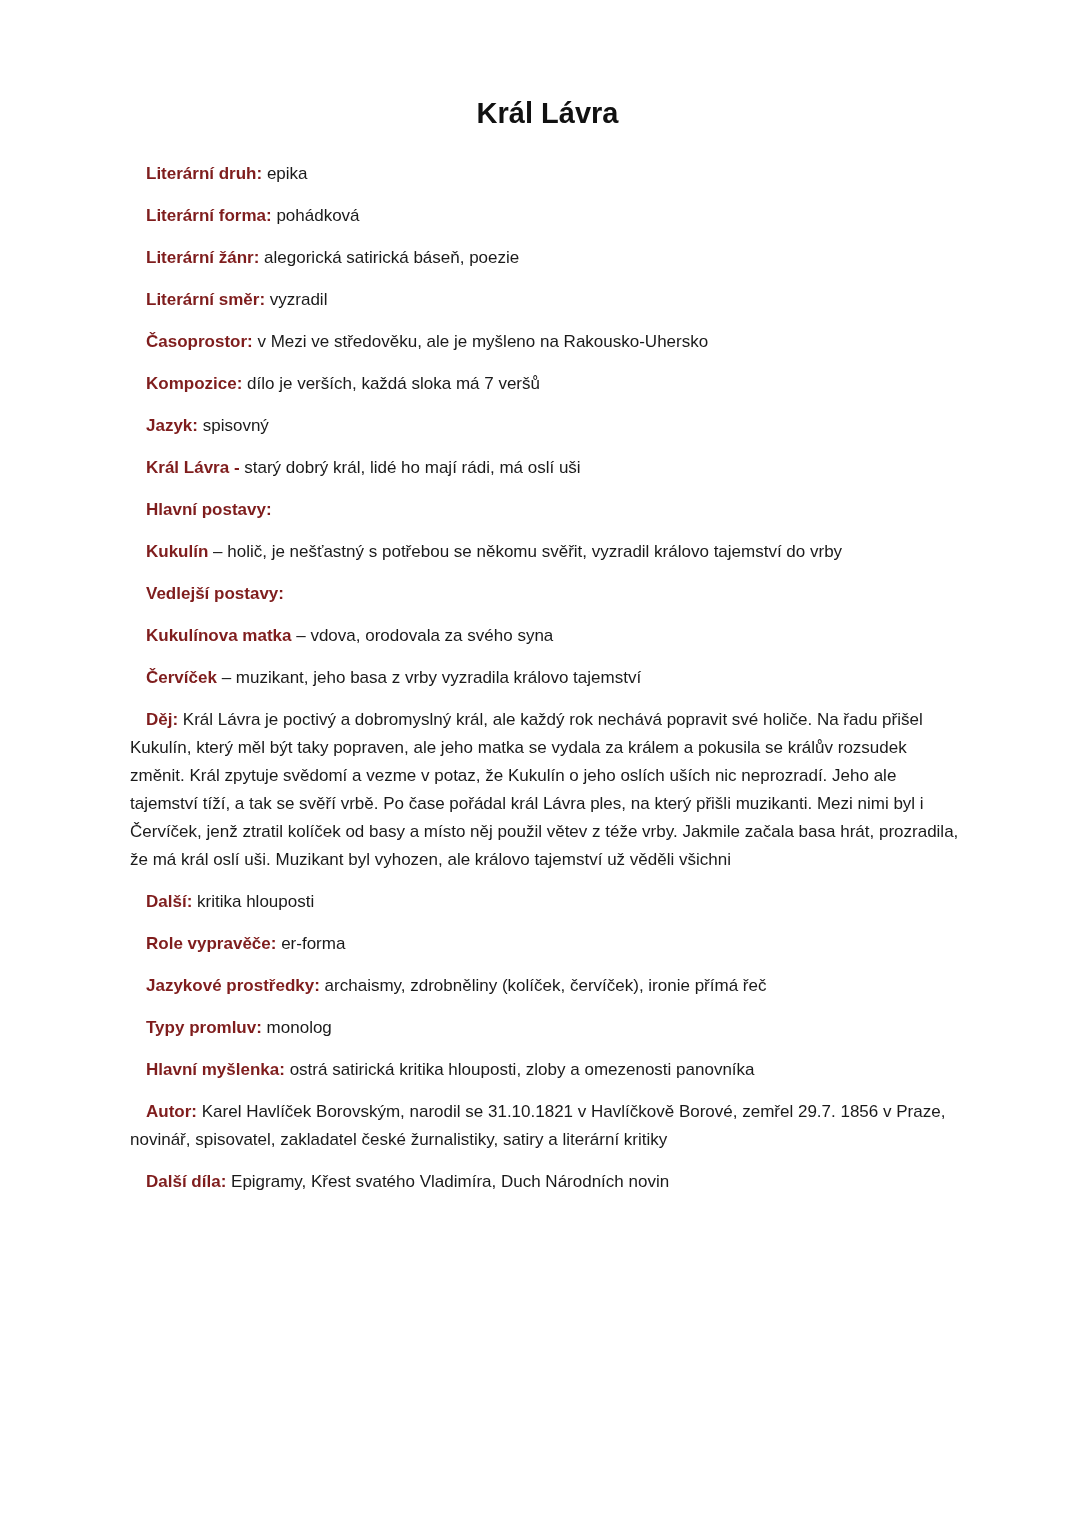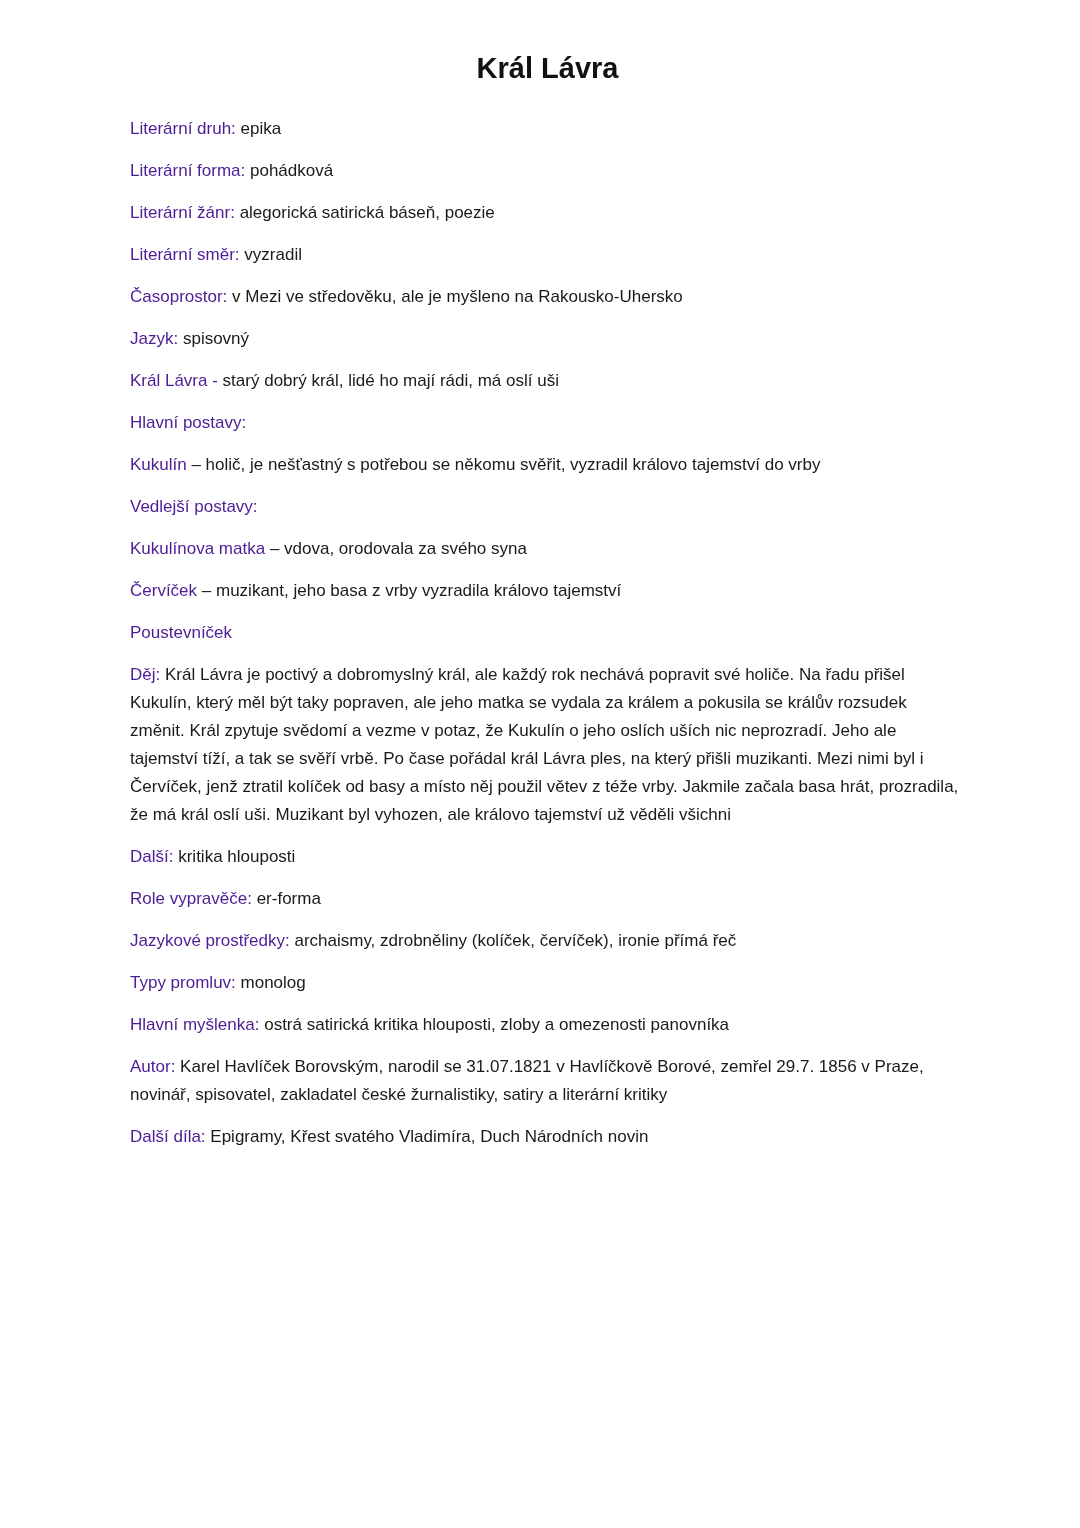--- a/index.html
+++ b/index.html
@@ -11,40 +11,41 @@
     width: 1080px;
     height: 1528px;
     overflow: hidden;
     font-family: "Liberation Sans", sans-serif;
     color: #1a1a1a;
   }
   .page {
     box-sizing: border-box;
     width: 1080px;
     height: 1096px;
-    padding: 52px 115px 0 130px;
+    padding: 97px 115px 0 130px;
     background: #ffffff;
   }
   h1.title {
     margin: 0 0 30px 0;
     font-size: 29px;
     font-weight: 700;
     text-align: center;
     color: #111111;
     letter-spacing: 0;
   }
   p.line {
     margin: 0 0 14px 0;
     font-size: 17px;
     line-height: 28px;
     color: #1a1a1a;
   }
   p.line b {
-    font-weight: 400;
-    color: #4c1d95;
+    font-weight: 700;
+    color: #7f1d1d;
+    margin-left: 16px;
   }
   .gap {
     margin-top: 34px;
   }
   .gap-sm {
     margin-top: 26px;
   }
 </style>
 </head>
 <body>
@@ -56,46 +57,46 @@
   <p class="line"><b>Literární druh:</b> <span>epika</span></p>
 
   <p class="line"><b>Literární forma:</b> <span>pohádková</span></p>
 
   <p class="line"><b>Literární žánr:</b> <span>alegorická satirická báseň, poezie</span></p>
 
   <p class="line"><b>Literární směr:</b> <span>vyzradil</span></p>
 
   <p class="line"><b>Časoprostor:</b> <span>v Mezi ve středověku, ale je myšleno na Rakousko-Uhersko</span></p>
 
+  <p class="line"><b>Kompozice:</b> <span>dílo je verších, každá sloka má 7 veršů</span></p>
 
   <p class="line"><b>Jazyk:</b> <span>spisovný</span></p>
 
   <p class="line"><b>Král Lávra -</b> <span>starý dobrý král, lidé ho mají rádi, má oslí uši</span></p>
 
   <p class="line gap"><b>Hlavní postavy:</b></p>
 
   <p class="line"><b>Kukulín</b> <span>– holič, je nešťastný s potřebou se někomu svěřit, vyzradil královo tajemství do vrby</span></p>
 
   <p class="line gap"><b>Vedlejší postavy:</b></p>
 
   <p class="line"><b>Kukulínova matka</b> <span>– vdova, orodovala za svého syna</span></p>
 
   <p class="line"><b>Červíček</b> <span>– muzikant, jeho basa z vrby vyzradila královo tajemství</span></p>
 
-  <p class="line"><b>Poustevníček</b> <span></span></p>
 
   <p class="line gap"><b>Děj:</b> <span>Král Lávra je poctivý a dobromyslný král, ale každý rok nechává popravit své holiče. Na řadu přišel Kukulín, který měl být taky popraven, ale jeho matka se vydala za králem a pokusila se králův rozsudek změnit. Král zpytuje svědomí a vezme v potaz, že Kukulín o jeho oslích uších nic neprozradí. Jeho ale tajemství tíží, a tak se svěří vrbě. Po čase pořádal král Lávra ples, na který přišli muzikanti. Mezi nimi byl i Červíček, jenž ztratil kolíček od basy a místo něj použil větev z téže vrby. Jakmile začala basa hrát, prozradila, že má král oslí uši. Muzikant byl vyhozen, ale královo tajemství už věděli všichni</span></p>
 
   <p class="line gap-sm"><b>Další:</b> <span>kritika hlouposti</span></p>
 
   <p class="line"><b>Role vypravěče:</b> <span>er-forma</span></p>
 
   <p class="line"><b>Jazykové prostředky:</b> <span>archaismy, zdrobněliny (kolíček, červíček), ironie přímá řeč</span></p>
 
   <p class="line"><b>Typy promluv:</b> <span>monolog</span></p>
 
   <p class="line"><b>Hlavní myšlenka:</b> <span>ostrá satirická kritika hlouposti, zloby a omezenosti panovníka</span></p>
 
-  <p class="line"><b>Autor:</b> <span>Karel Havlíček Borovským, narodil se 31.07.1821 v Havlíčkově Borové, zemřel 29.7. 1856 v Praze, novinář, spisovatel, zakladatel české žurnalistiky, satiry a literární kritiky</span></p>
+  <p class="line"><b>Autor:</b> <span>Karel Havlíček Borovským, narodil se 31.10.1821 v Havlíčkově Borové, zemřel 29.7. 1856 v Praze, novinář, spisovatel, zakladatel české žurnalistiky, satiry a literární kritiky</span></p>
 
   <p class="line"><b>Další díla:</b> <span>Epigramy, Křest svatého Vladimíra, Duch Národních novin</span></p>
 
 </div>
 
 </body></html>

